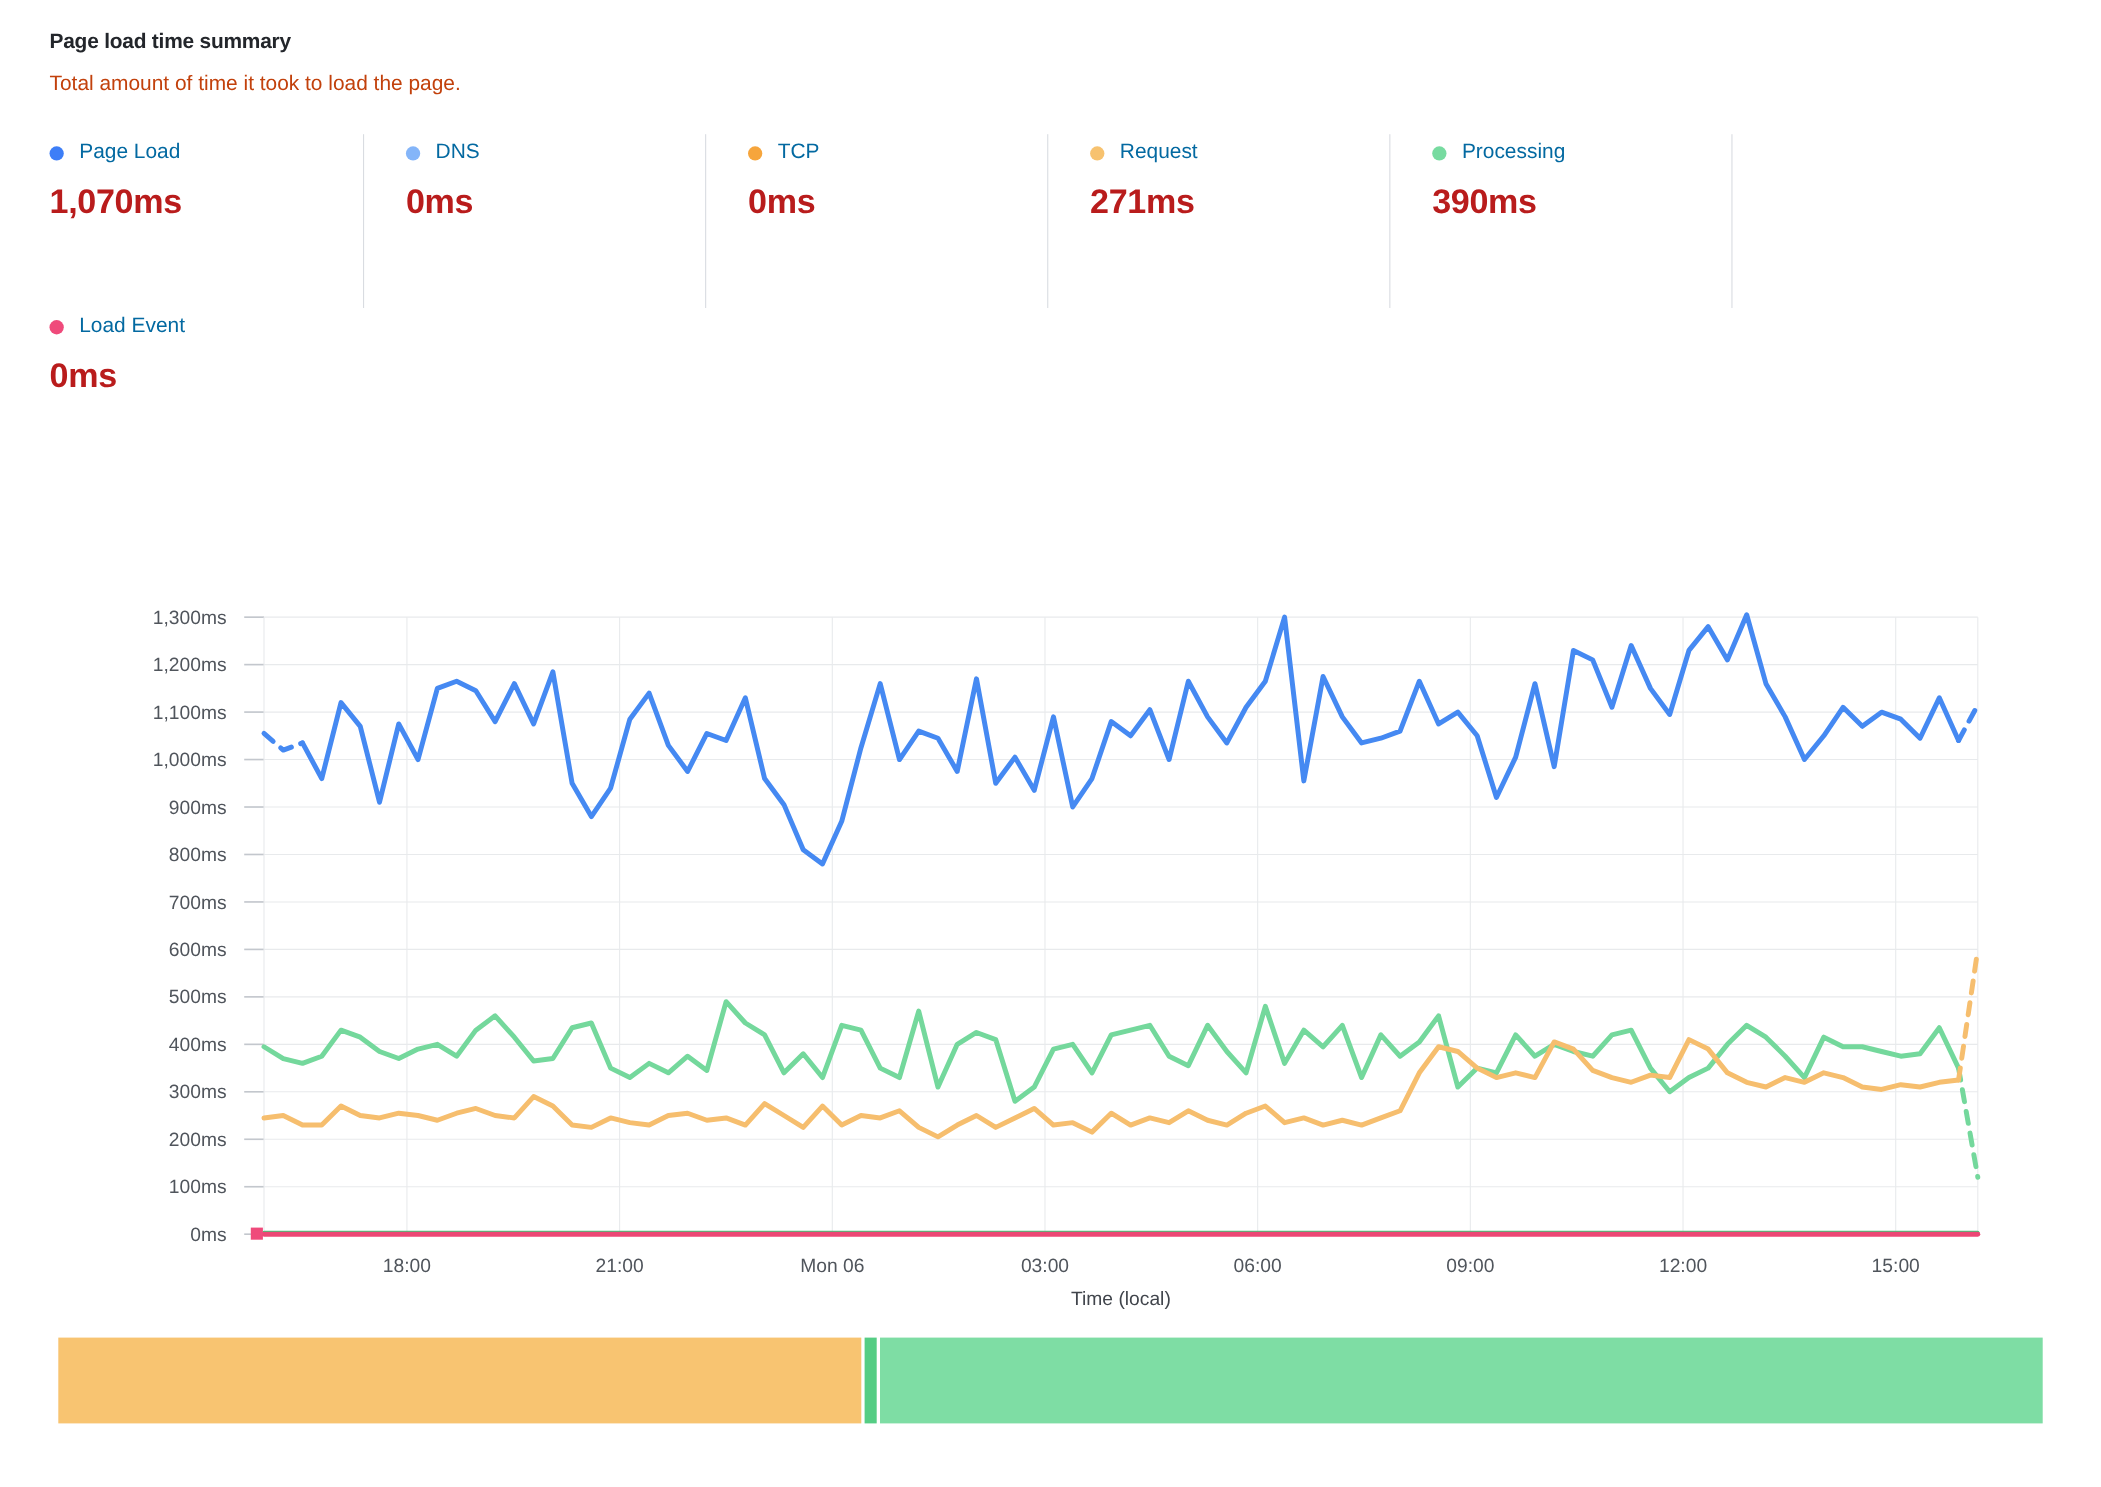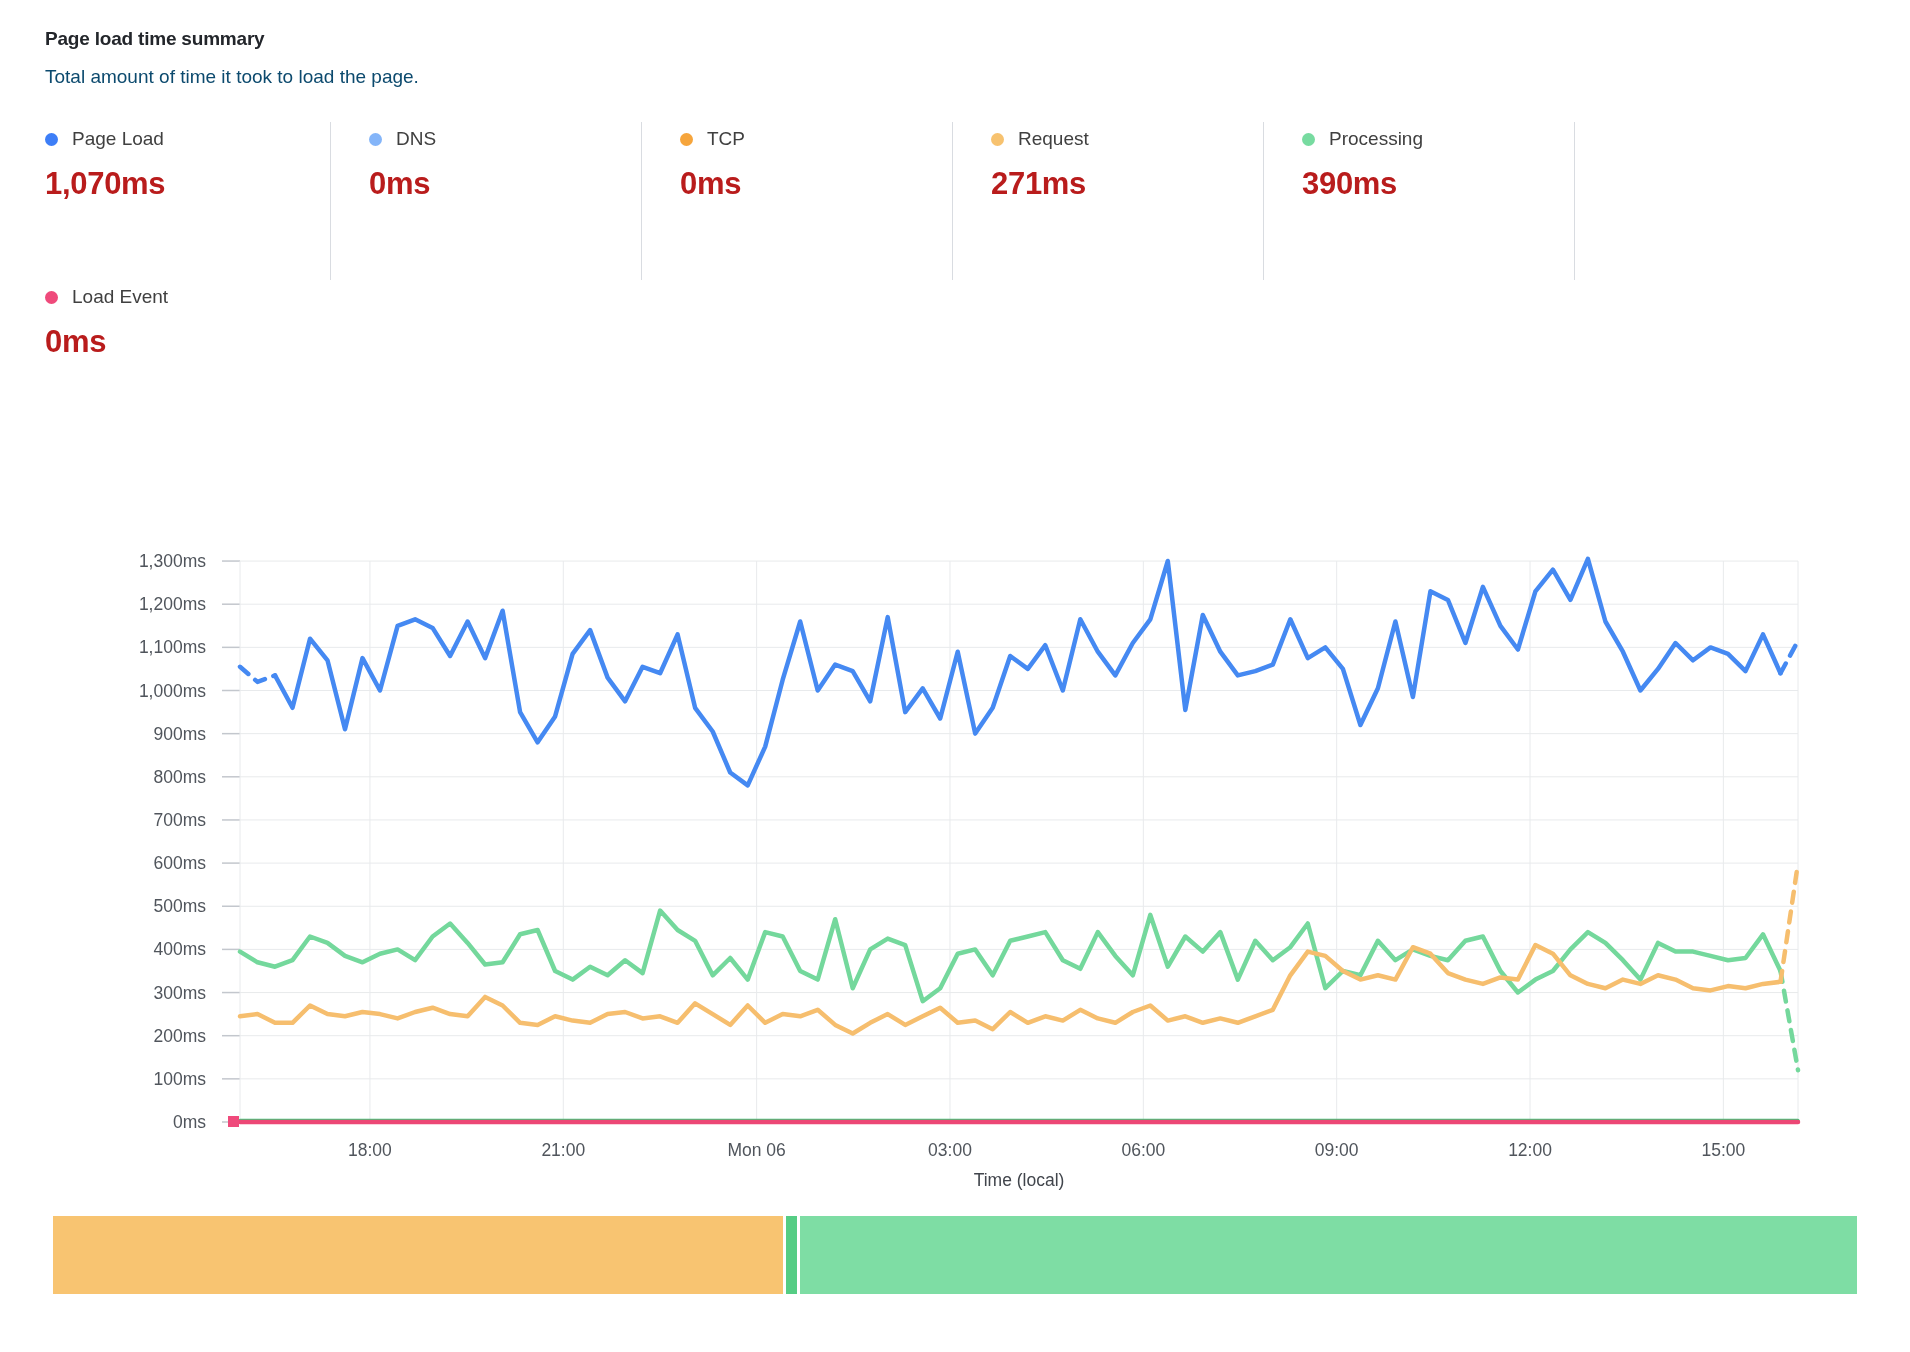--- a/index.html
+++ b/index.html
@@ -1,26 +1,26 @@
 <!DOCTYPE html>
 <html><head>
 <meta charset="utf-8">
 <style>
   html,body{margin:0;padding:0;}
   body{
     width:1910px;height:1352px;background:#ffffff;
     font-family:"Liberation Sans",sans-serif;color:#1f2329;overflow:hidden;
   }
   .page-title{font-size:19px;font-weight:700;margin:28px 0 0 45px;color:#23262b;letter-spacing:-0.2px;}
-  .page-subtitle{font-size:19px;font-weight:400;margin:16px 0 0 45px;color:#0c4a6e;}
+  .page-subtitle{font-size:19px;font-weight:400;margin:16px 0 0 45px;color:#c2410c;}
   .stats-row{display:flex;align-items:stretch;margin:34px 0 0 45px;}
   .stat{box-sizing:border-box;border-right:1px solid #d9dce1;height:158px;padding-top:6px;}
   .stat.first{width:286px;}
   .stat:not(.first){width:311px;padding-left:38px;}
-  .stat-head{display:flex;align-items:center;gap:14px;font-size:19px;color:#404040;}
+  .stat-head{display:flex;align-items:center;gap:14px;font-size:19px;color:#0369a1;}
   .dot{width:13px;height:13px;border-radius:50%;flex:0 0 auto;}
   .stat-value{margin-top:16px;font-size:31px;font-weight:700;color:#b91c1c;letter-spacing:-0.3px;}
   .stats-row2{margin:0 4px 0 45px;padding-top:6px;height:96px;box-sizing:border-box;}
   #chart{display:block;width:1910px;height:795px;margin-top:39px;}
   .grid{stroke:#e8eaec;stroke-width:1;}
   .tickline{stroke:#c3c7cd;stroke-width:1.5;}
   .ytick,.xtick{font-size:17.5px;fill:#50555c;font-family:"Liberation Sans",sans-serif;}
   .xlabel{font-size:17.5px;fill:#41454c;font-family:"Liberation Sans",sans-serif;}
   .stacked-bar{display:flex;gap:3px;margin:6px 0 0 53px;width:1804px;height:78px;}
   .stacked-bar div{height:100%;}

